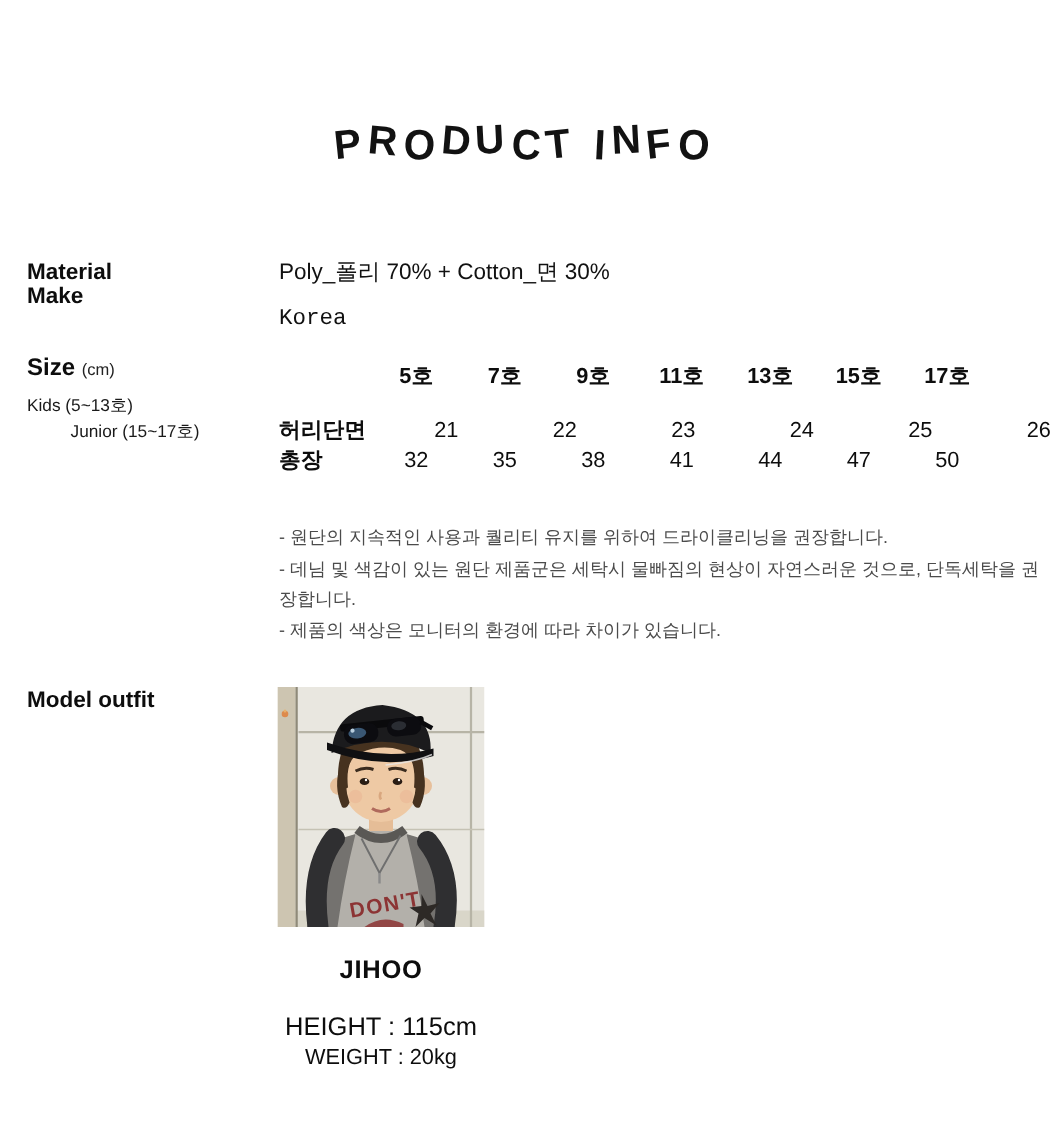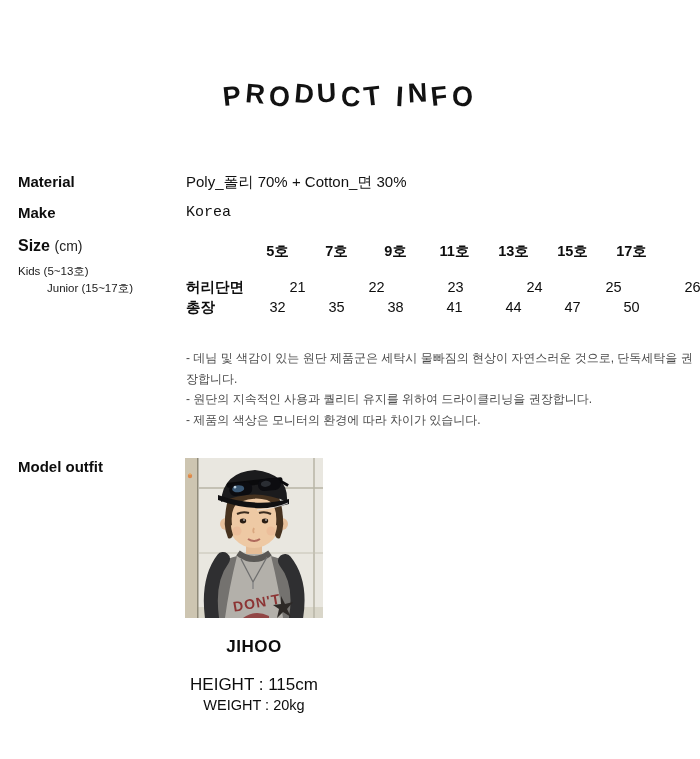--- a/index.html
+++ b/index.html
@@ -13,23 +13,23 @@
     font-size:27px;font-weight:800;letter-spacing:4px;color:#121212;
   }
   .title-char{display:inline-block;transform-origin:50% 60%;}
   .title-char:nth-child(2n){transform:rotate(5deg) translateY(-1px);}
   .title-char:nth-child(2n+1){transform:rotate(-6deg) translateY(1px);}
   .title-char:nth-child(3n){transform:rotate(3deg) translateY(2px) scaleY(1.05);}
   .title-char:nth-child(5n){transform:rotate(-3deg) translateY(-2px);}
   
   .field-label{position:absolute;left:18px;font-size:15px;font-weight:700;line-height:19px;}
   .lbl-material{top:172px;}
-  .lbl-make{top:203px;}
+  .lbl-make{top:188px;}
   .lbl-size{top:236px;font-size:16px;}
-  .lbl-size .unit{font-size:14px;font-weight:400;color:#222;}
+  .lbl-size .unit{font-size:11px;font-weight:400;color:#222;}
   .lbl-kids{position:absolute;left:18px;top:264px;font-size:11.5px;line-height:15px;color:#1a1a1a;}
   .lbl-junior{position:absolute;left:18px;top:281px;font-size:11.5px;line-height:15px;color:#1a1a1a;margin-left:29px;}
   .lbl-model{top:457px;}
   
   .field-value{position:absolute;left:186px;font-size:15px;line-height:19px;color:#111;}
   .val-material{top:172px;}
   .val-make{top:203px;font-family:Liberation Mono, monospace;}
   
   .size-table{position:absolute;left:186px;top:241px;}
   .st-row{display:flex;line-height:20px;}
@@ -93,22 +93,22 @@
         <div class="st-cell">35</div>
         <div class="st-cell">38</div>
         <div class="st-cell">41</div>
         <div class="st-cell">44</div>
         <div class="st-cell">47</div>
         <div class="st-cell">50</div>
       </div>
     </div>
 
   <div class="notes">
+      <div class="note-line">- 원단의 지속적인 사용과 퀄리티 유지를 위하여 드라이클리닝을 권장합니다.</div>
       <div class="note-line">- 데님 및 색감이 있는 원단 제품군은 세탁시 물빠짐의 현상이 자연스러운 것으로, 단독세탁을 권장합니다.</div>
-      <div class="note-line">- 원단의 지속적인 사용과 퀄리티 유지를 위하여 드라이클리닝을 권장합니다.</div>
       <div class="note-line">- 제품의 색상은 모니터의 환경에 따라 차이가 있습니다.</div>
     </div>
 
   <div class="field-label lbl-model">Model outfit</div>
 
   <svg class="photo" viewBox="0 0 138 160" xmlns="http://www.w3.org/2000/svg">
 
     <rect x="0" y="0" width="138" height="160" fill="#e9e7e0"></rect>
     <rect x="12" y="149" width="126" height="11" fill="#d9d6c9"></rect>
     <rect x="0" y="0" width="12" height="160" fill="#cdc5b1"></rect>

